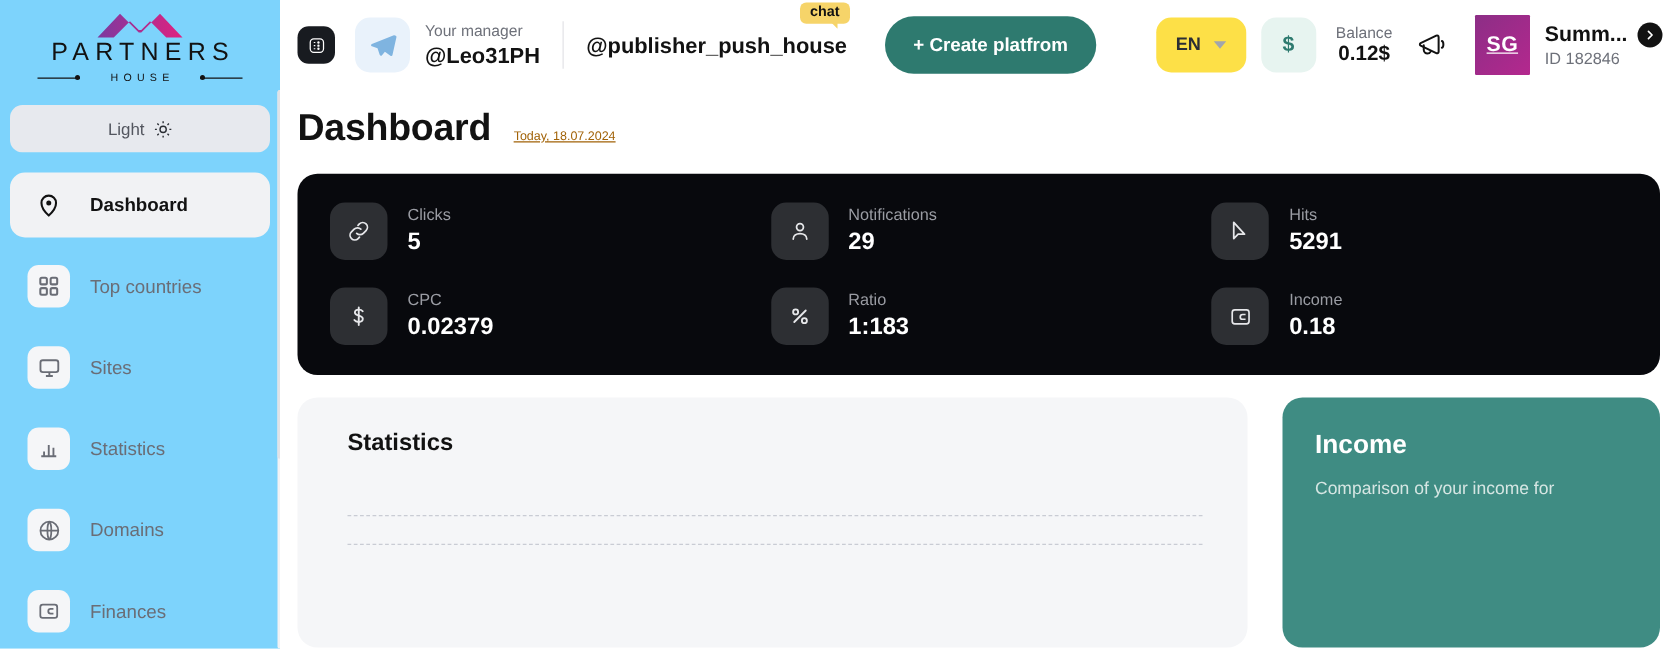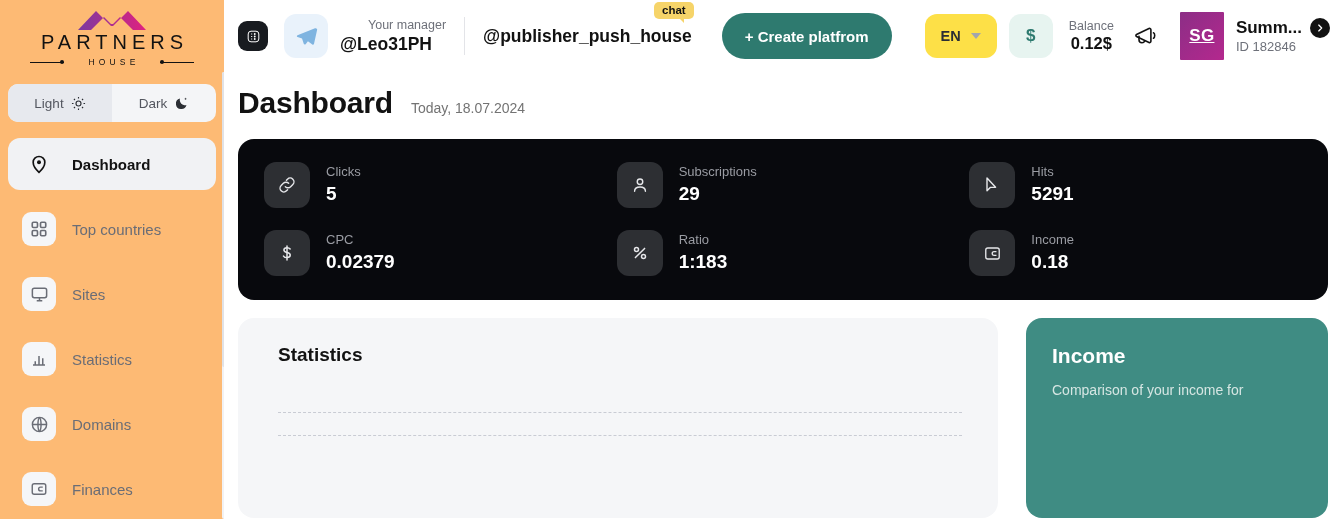--- a/index.html
+++ b/index.html
@@ -10,21 +10,21 @@
     font-family: "Liberation Sans", sans-serif;
     color: #121212;
   }
 
   .app { position: relative; width: 1342px; height: 519px; display: flex; }
 
   
   .sidebar {
     position: relative;
     width: 224px; height: 519px;
-    background: #fdba74;
+    background: #7dd3fc;
     flex: 0 0 224px;
     overflow: hidden;
   }
   .logo-wrap {
     height: 72px;
     display: flex; align-items: center; justify-content: center;
     padding-top: 4px;
   }
   .logo { display: flex; flex-direction: column; align-items: center; }
   .logo-mtn { width: 70px; height: 22px; display: block; }
@@ -104,21 +104,21 @@
     width: 30px; height: 30px; border-radius: 9px; background: #181b20;
     display: flex; align-items: center; justify-content: center; flex: 0 0 30px;
     cursor: pointer;
   }
   .icon-sq-tg {
     width: 44px; height: 44px; border-radius: 12px; background: #e9f2fb;
     display: flex; align-items: center; justify-content: center; flex: 0 0 44px;
     margin-left: 16px; cursor: pointer;
   }
   .mgr { margin-left: 12px; line-height: 1.15; }
-  .mgr-label { font-size: 12.5px; color: #6e717a; margin-left: 28px; }
+  .mgr-label { font-size: 12.5px; color: #6e717a; }
   .mgr-handle { font-size: 17.5px; font-weight: 700; color: #121212; margin-top: 1px; }
   .vdiv { width: 1px; height: 38px; background: #e3e4e8; margin: 0 18px; flex: 0 0 1px; }
   .pub-wrap { position: relative; }
   .pub { font-size: 17.5px; font-weight: 700; color: #121212; }
   .chat-badge {
     position: absolute; top: -24px; right: -2px;
     background: #f6d469; color: #121212;
     font-size: 11.5px; font-weight: 700;
     padding: 2.5px 8px; border-radius: 5px;
   }
@@ -168,21 +168,21 @@
   .usr-arrow {
     width: 20px; height: 20px; border-radius: 50%; background: #121212;
     display: flex; align-items: center; justify-content: center; cursor: pointer;
   }
   .usr-id { font-size: 13px; color: #6e717a; margin-top: 1px; }
 
   
   .page { padding: 0 14px 0 14px; }
   .title-row { display: flex; align-items: baseline; gap: 18px; padding: 14px 0 0 0; }
   .page-title { font-size: 30px; font-weight: 700; color: #121212; letter-spacing: -0.2px; }
-  .page-date { font-size: 14px; color: #737373; }
+  .page-date { font-size: 10px; color: #a16207; text-decoration: underline; }
 
   
   .tabs-wrap { position: relative; margin-top: 22px; }
   .tabs {
     height: 54px; background: #f1f3f7; border-radius: 14px;
     display: flex; align-items: center; padding: 6px;
   }
   .tab {
     flex: 1; height: 42px; display: flex; align-items: center; justify-content: center;
     font-size: 15px; color: #6a6d76; border-radius: 10px; cursor: pointer;
@@ -254,27 +254,20 @@
     </div>
 
     <div class="theme-toggle">
       <div class="theme-opt active">
         <span>Light</span>
         <svg class="ic" viewBox="0 0 24 24" fill="none" stroke="#2b2e34" stroke-width="1.8">
           <circle cx="12" cy="12" r="4"></circle>
           <path d="M12 1.5v2.5M12 20v2.5M1.5 12h2.5M20 12h2.5M4.6 4.6l1.8 1.8M17.6 17.6l1.8 1.8M19.4 4.6l-1.8 1.8M6.4 17.6l-1.8 1.8"></path>
         </svg>
       </div>
-      <div class="theme-opt">
-        <span>Dark</span>
-        <svg class="ic" viewBox="0 0 24 24">
-          <path d="M20 14.5A8.6 8.6 0 0 1 9.5 4 8.6 8.6 0 1 0 20 14.5Z" fill="#2b2e34"></path>
-          <path d="M18.5 2.5l.6 1.6 1.6.6-1.6.6-.6 1.6-.6-1.6-1.6-.6 1.6-.6Z" fill="#2b2e34"></path>
-        </svg>
-      </div>
     </div>
 
     <nav class="nav">
 
       <div class="nav-item active">
         <span class="nav-ico">
           <svg width="20" height="20" viewBox="0 0 24 24" fill="none" stroke="#121212" stroke-width="2">
             <path d="M12 22s7-6.2 7-12a7 7 0 1 0-14 0c0 5.8 7 12 7 12Z"></path>
             <circle cx="12" cy="10" r="2.4" fill="#121212" stroke="none"></circle>
           </svg>
@@ -435,21 +428,21 @@
         </div>
 
         <div class="metric">
           <span class="metric-ico">
             <svg width="20" height="20" viewBox="0 0 24 24" fill="none" stroke="#e6e7ea" stroke-width="1.7">
               <circle cx="12" cy="8" r="3.3"></circle>
               <path d="M5.5 19.5c0-3.4 2.9-5.2 6.5-5.2s6.5 1.8 6.5 5.2" stroke-linecap="round"></path>
             </svg>
           </span>
           <span class="metric-txt">
-            <span class="metric-label" style="display:block">Subscriptions</span>
+            <span class="metric-label" style="display:block">Notifications</span>
             <span class="metric-val" style="display:block">29</span>
           </span>
         </div>
 
         <div class="metric">
           <span class="metric-ico">
             <svg width="20" height="20" viewBox="0 0 24 24" fill="none" stroke="#e6e7ea" stroke-width="1.7" stroke-linejoin="round">
               <path d="M6 3.5 6 19l4.2-4.2h6.1Z"></path>
             </svg>
           </span>

